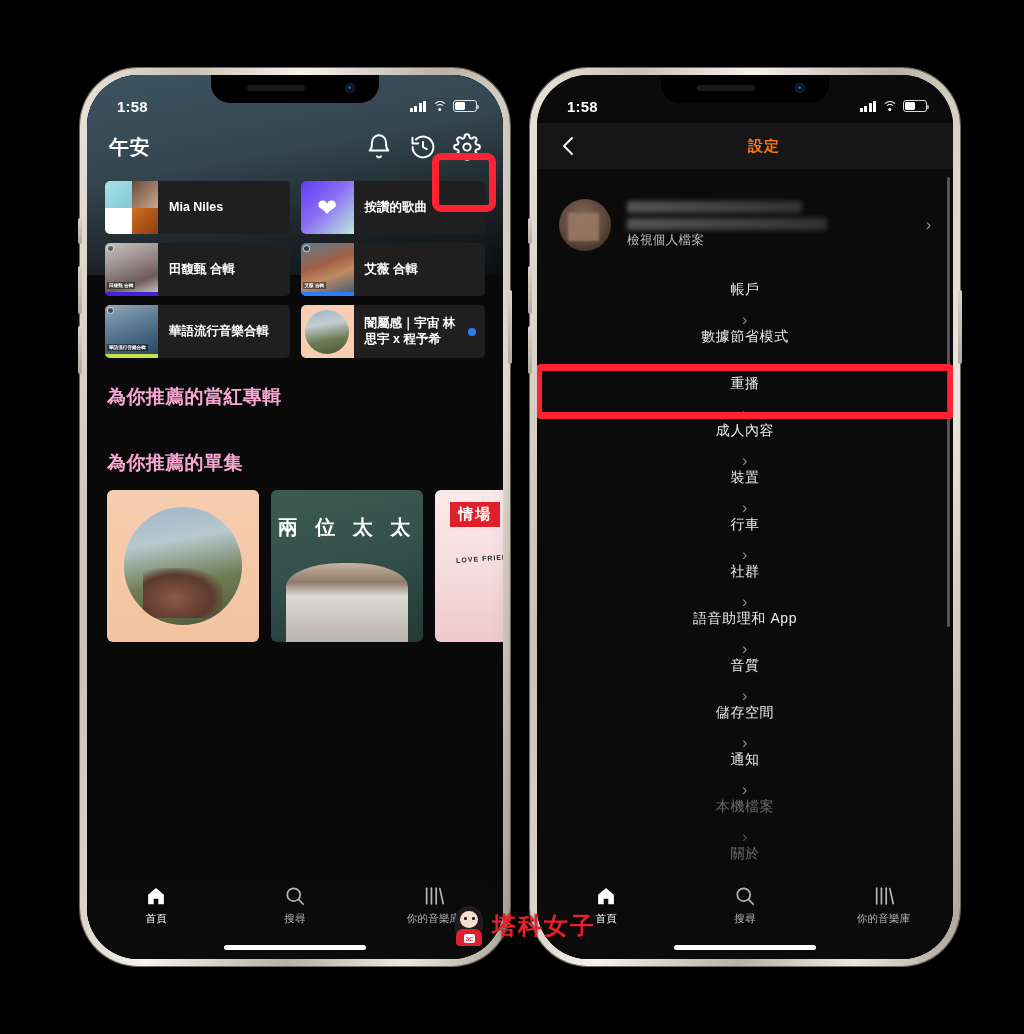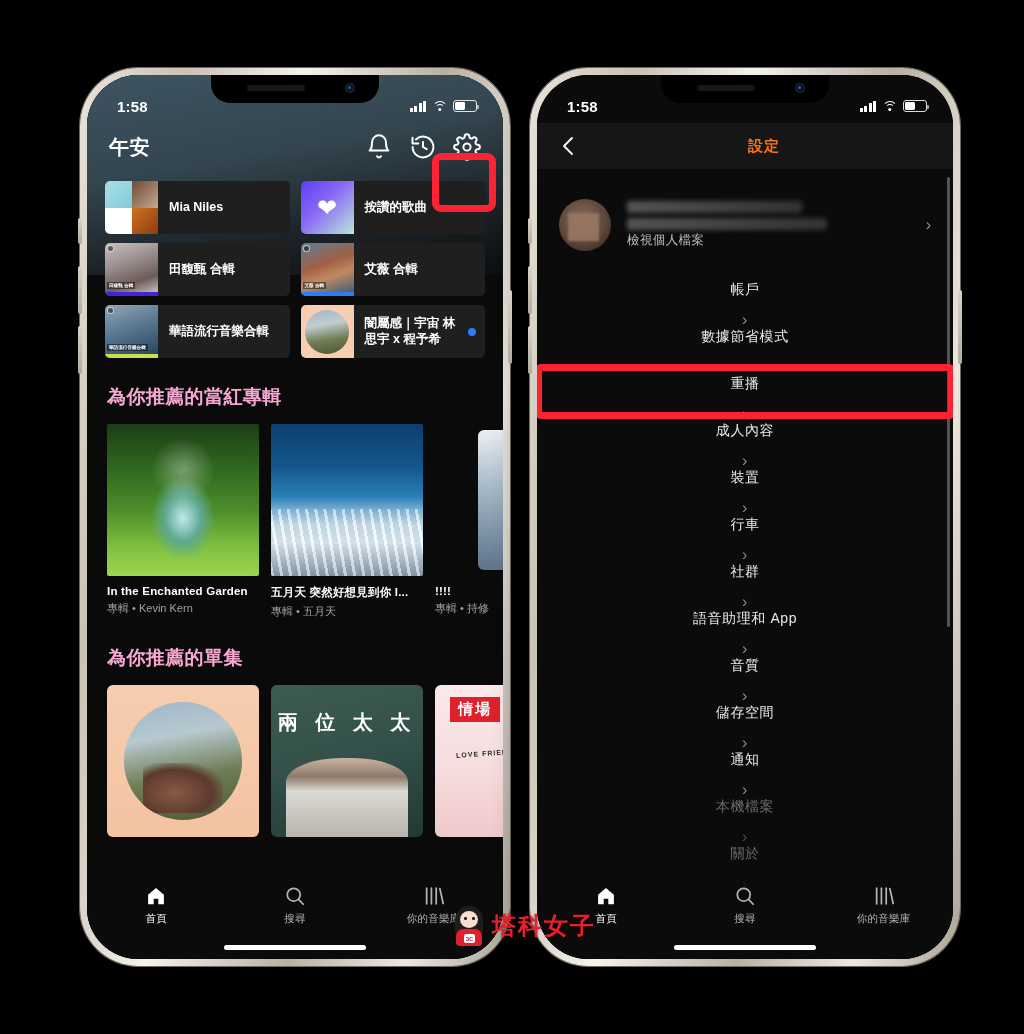--- a/index.html
+++ b/index.html
@@ -404,37 +404,20 @@
               <div class="pl-art" style="background:#f8cdb0;display:flex;align-items:center;justify-content:center">
                 <span style="width:44px;height:44px;border-radius:50%;display:block;
                   background:linear-gradient(170deg,#9fb6c9 0%,#c2cdd0 34%,#6f7d55 66%,#4a5634 100%)"></span>
               </div>
               <div class="pl-name">闇屬感｜宇宙 林思宇 x 程予希</div>
               <span class="dot-new"></span>
             </div>
           </div>
 
           <div class="sec-title">為你推薦的當紅專輯</div>
-          <div class="row-scroll">
-            <div class="album-card">
-              <div class="album-art cover-garden"></div>
-              <div class="album-t">In the Enchanted Garden</div>
-              <div class="album-s">專輯 • Kevin Kern</div>
-            </div>
-            <div class="album-card">
-              <div class="album-art cover-mayday"></div>
-              <div class="album-t">五月天 突然好想見到你 I...</div>
-              <div class="album-s">專輯 • 五月天</div>
-            </div>
-            <div class="album-card clip">
-              <div class="album-art cover-robot"></div>
-              <div class="album-t">!!!!</div>
-              <div class="album-s">專輯 • 持修</div>
-            </div>
-          </div>
 
           <div class="sec-title">為你推薦的單集</div>
           <div class="row-scroll">
             <div class="ep-card">
               <div class="ep-art cover-ep1">
                   <span class="circ"></span>
                 </div>
             </div>
             <div class="ep-card">
               <div class="ep-art cover-ep2">

